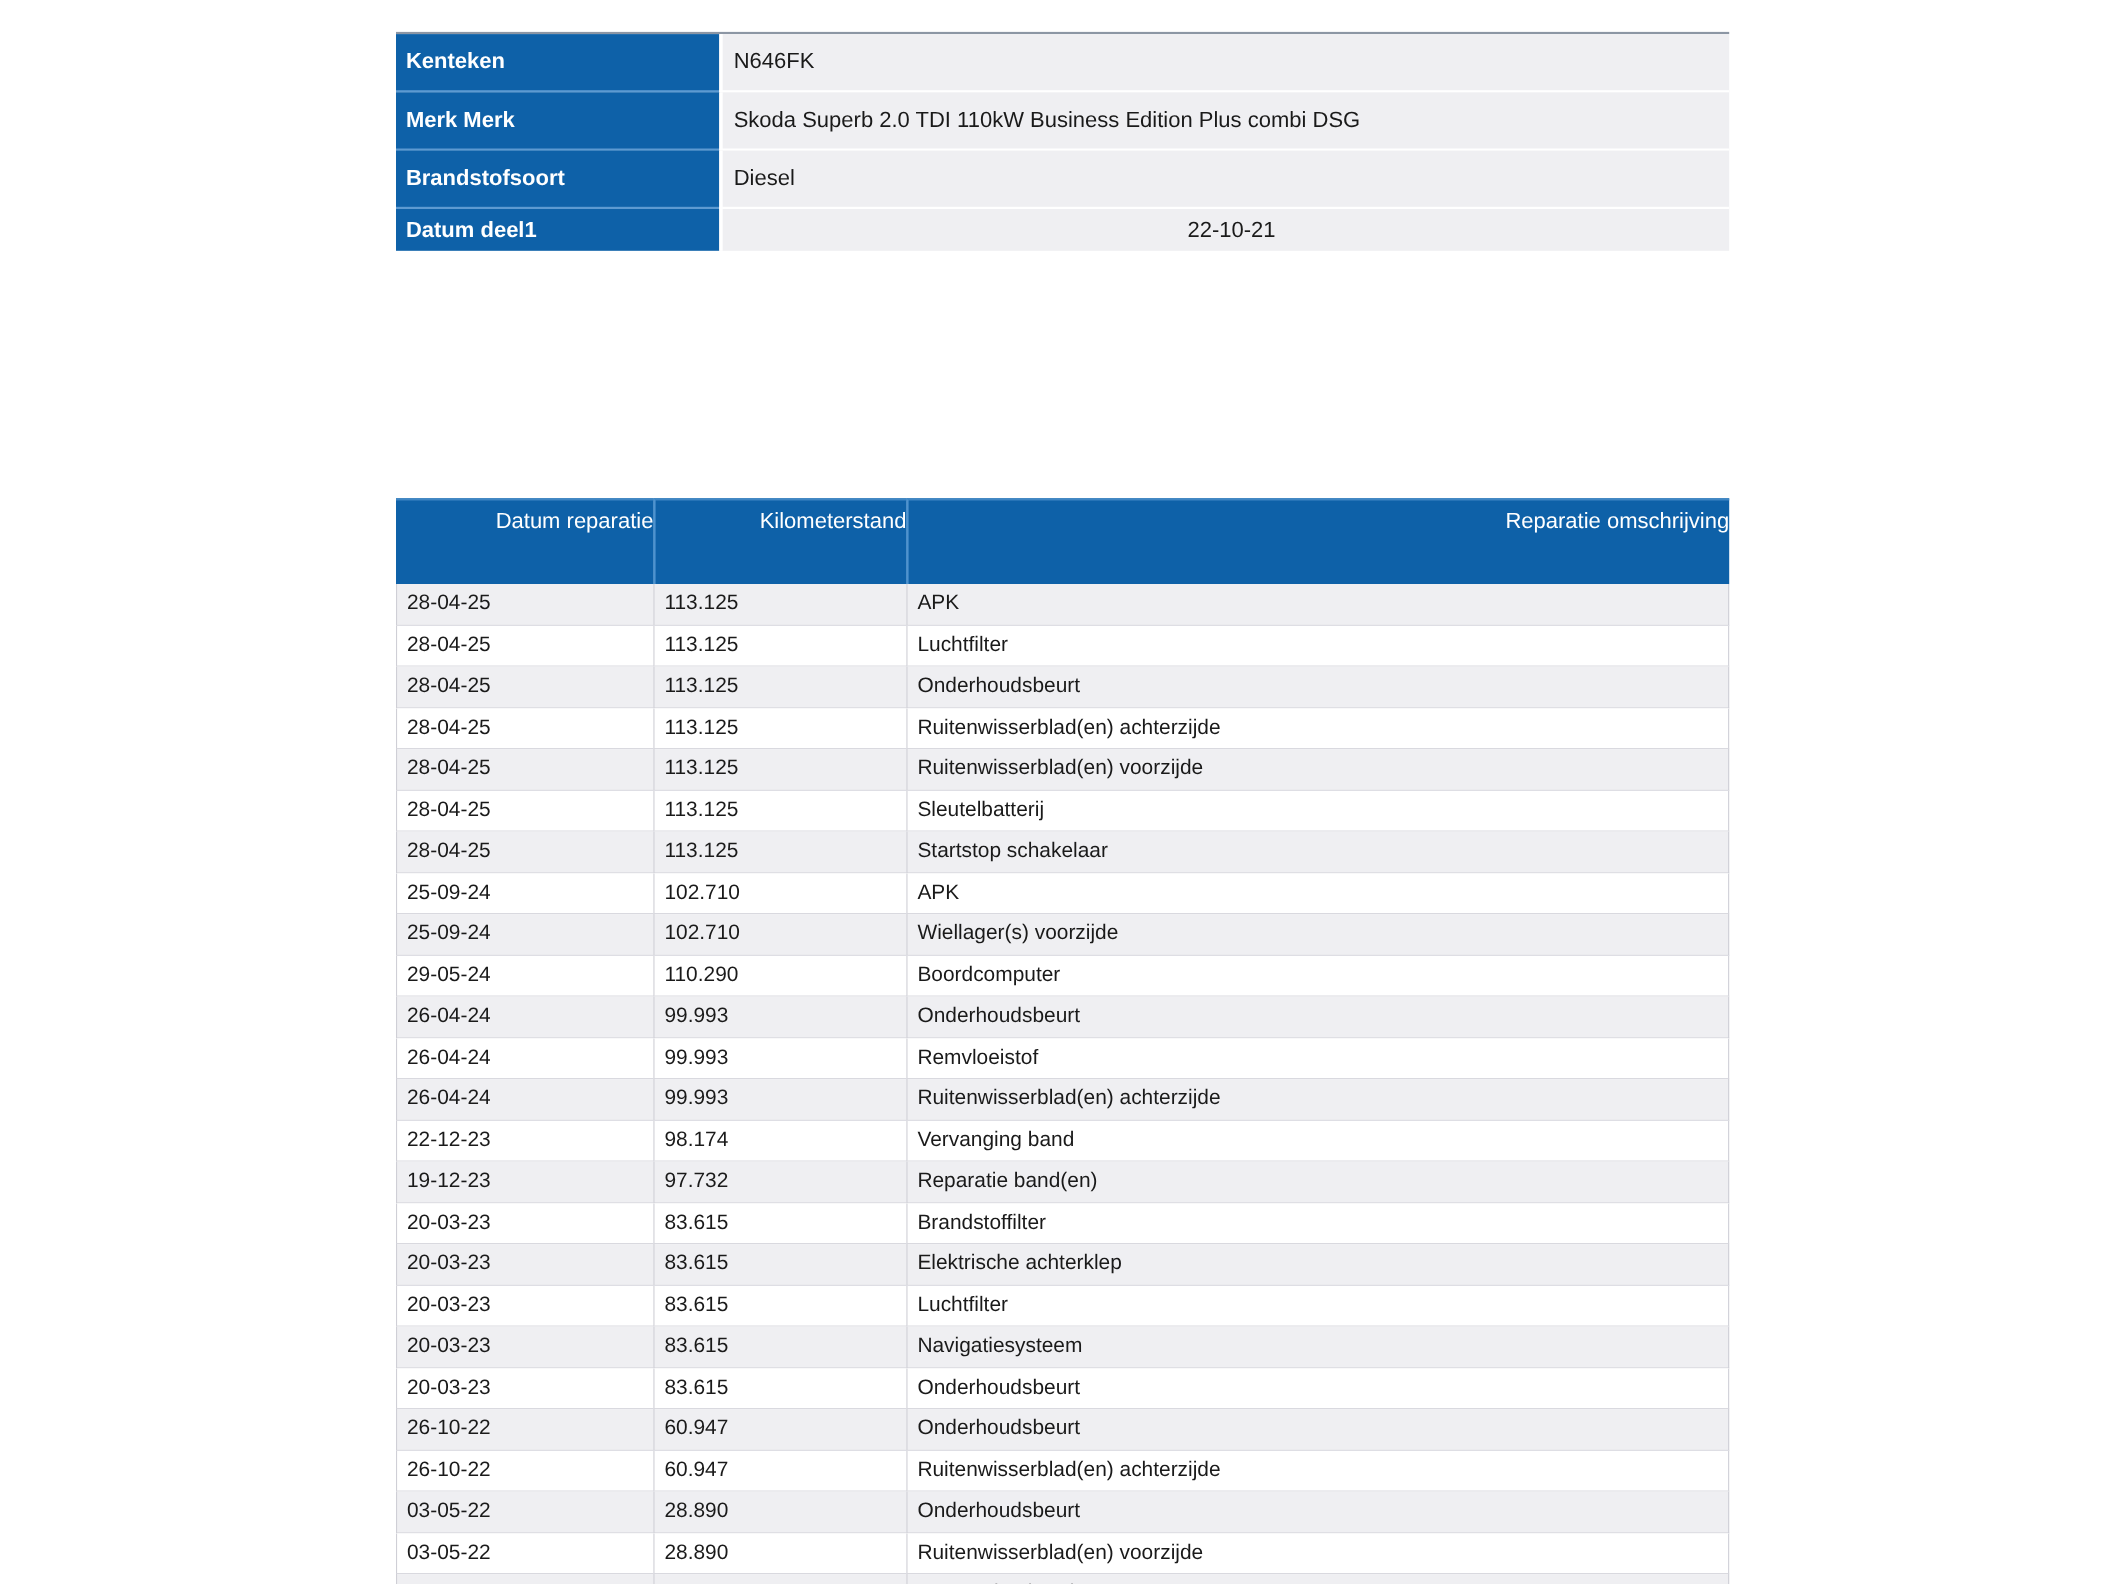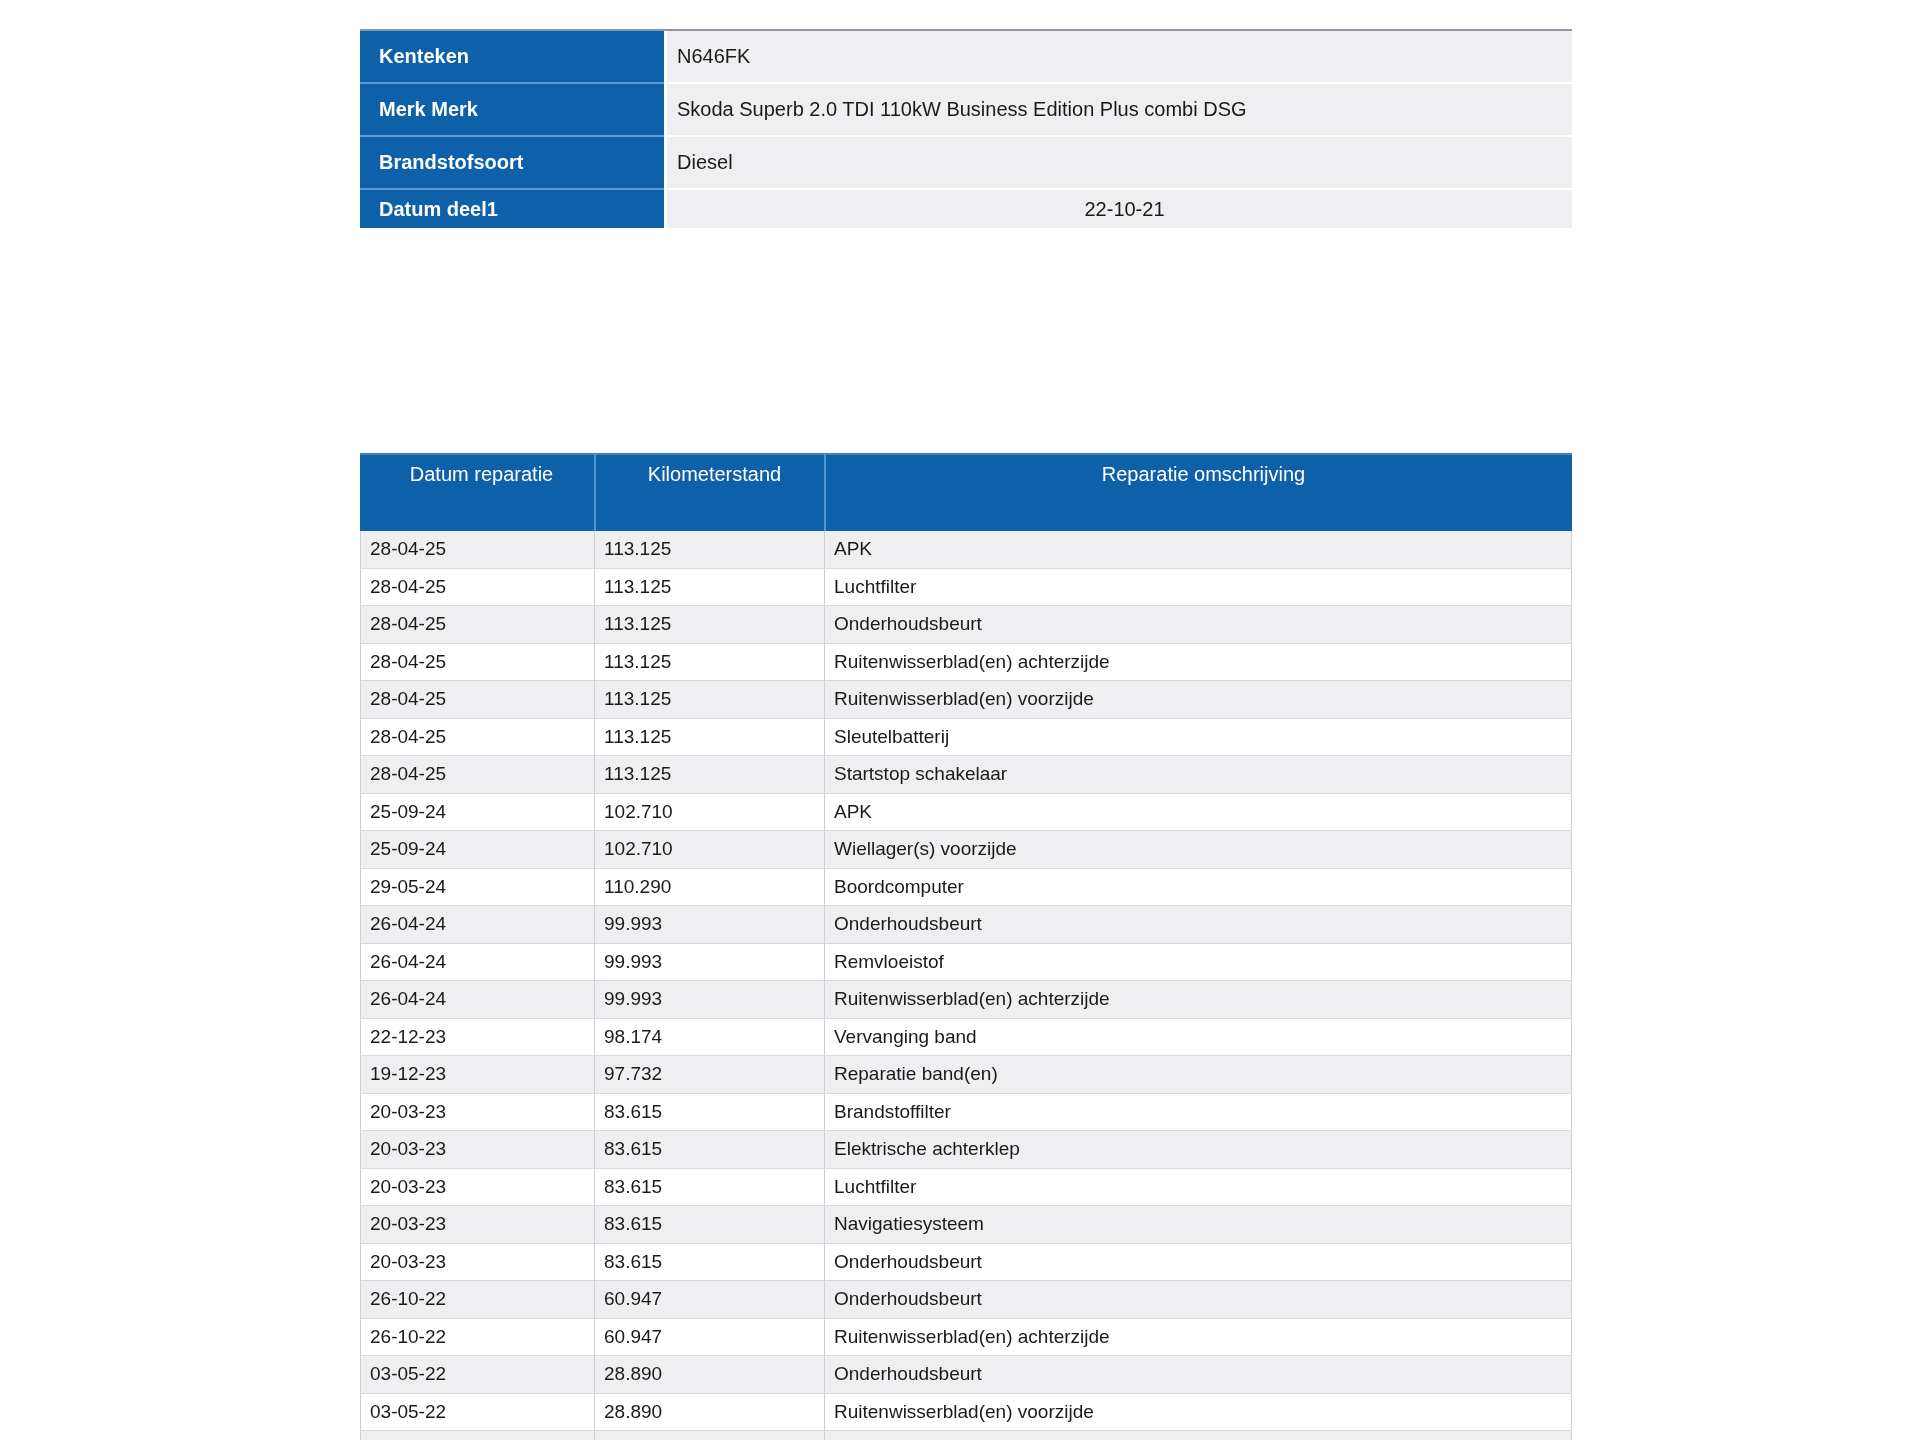--- a/index.html
+++ b/index.html
@@ -33,21 +33,21 @@
   }
   table.info-table th {
     width: 285px;
     background: #0e61a8;
     color: #ffffff;
     font-weight: bold;
     font-size: 20px;
     text-align: left;
     vertical-align: middle;
     height: 51px;
-    padding: 0 0 0 19px;
+    padding: 0 0 0 9px;
     border-bottom: 2px solid #5d9ad1;
   }
   table.info-table tr:last-child th { border-bottom: none; height: 38px; }
   table.info-table td {
     background: #efeff2;
     font-size: 20px;
     vertical-align: middle;
     padding: 0 0 0 10px;
     border-left: 3px solid #ffffff;
     border-bottom: 2px solid #ffffff;
@@ -62,21 +62,21 @@
     width: 1212px;
     table-layout: fixed;
     border-collapse: separate;
     border-spacing: 0;
   }
   table.repairs-table thead th {
     background: #0e61a8;
     color: #ffffff;
     font-weight: normal;
     font-size: 20px;
-    text-align: center;
+    text-align: right;
     vertical-align: top;
     height: 68px;
     padding: 8px 0 0 9px;
     border-top: 2px solid #3f86c4;
   }
   table.repairs-table thead th + th { border-left: 2px solid #4e93cf; }
   table.repairs-table tbody td {
     height: 36.5px;
     font-size: 19px;
     vertical-align: middle;

